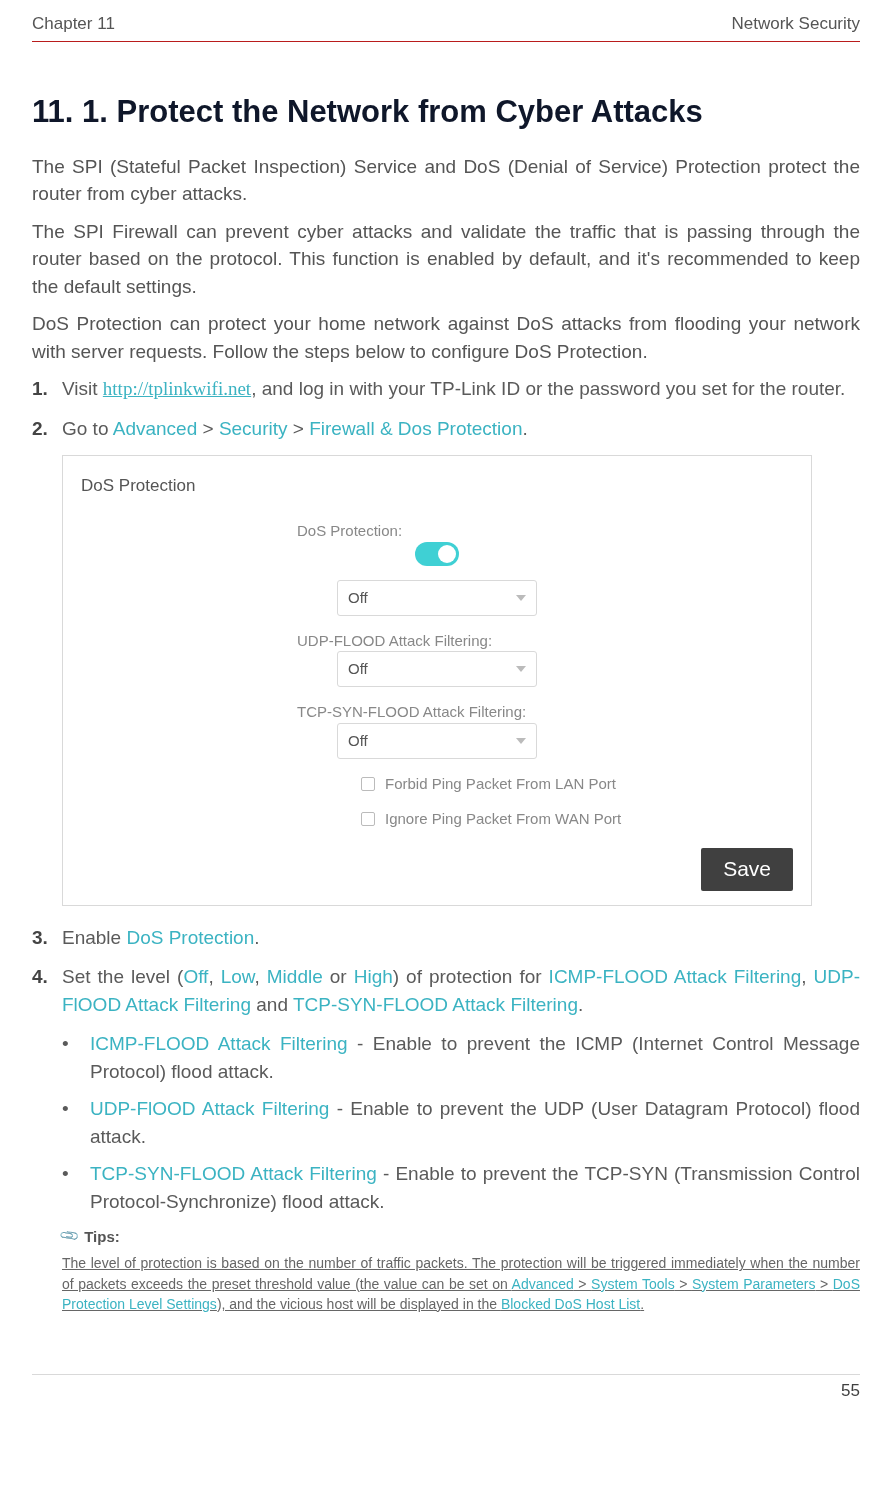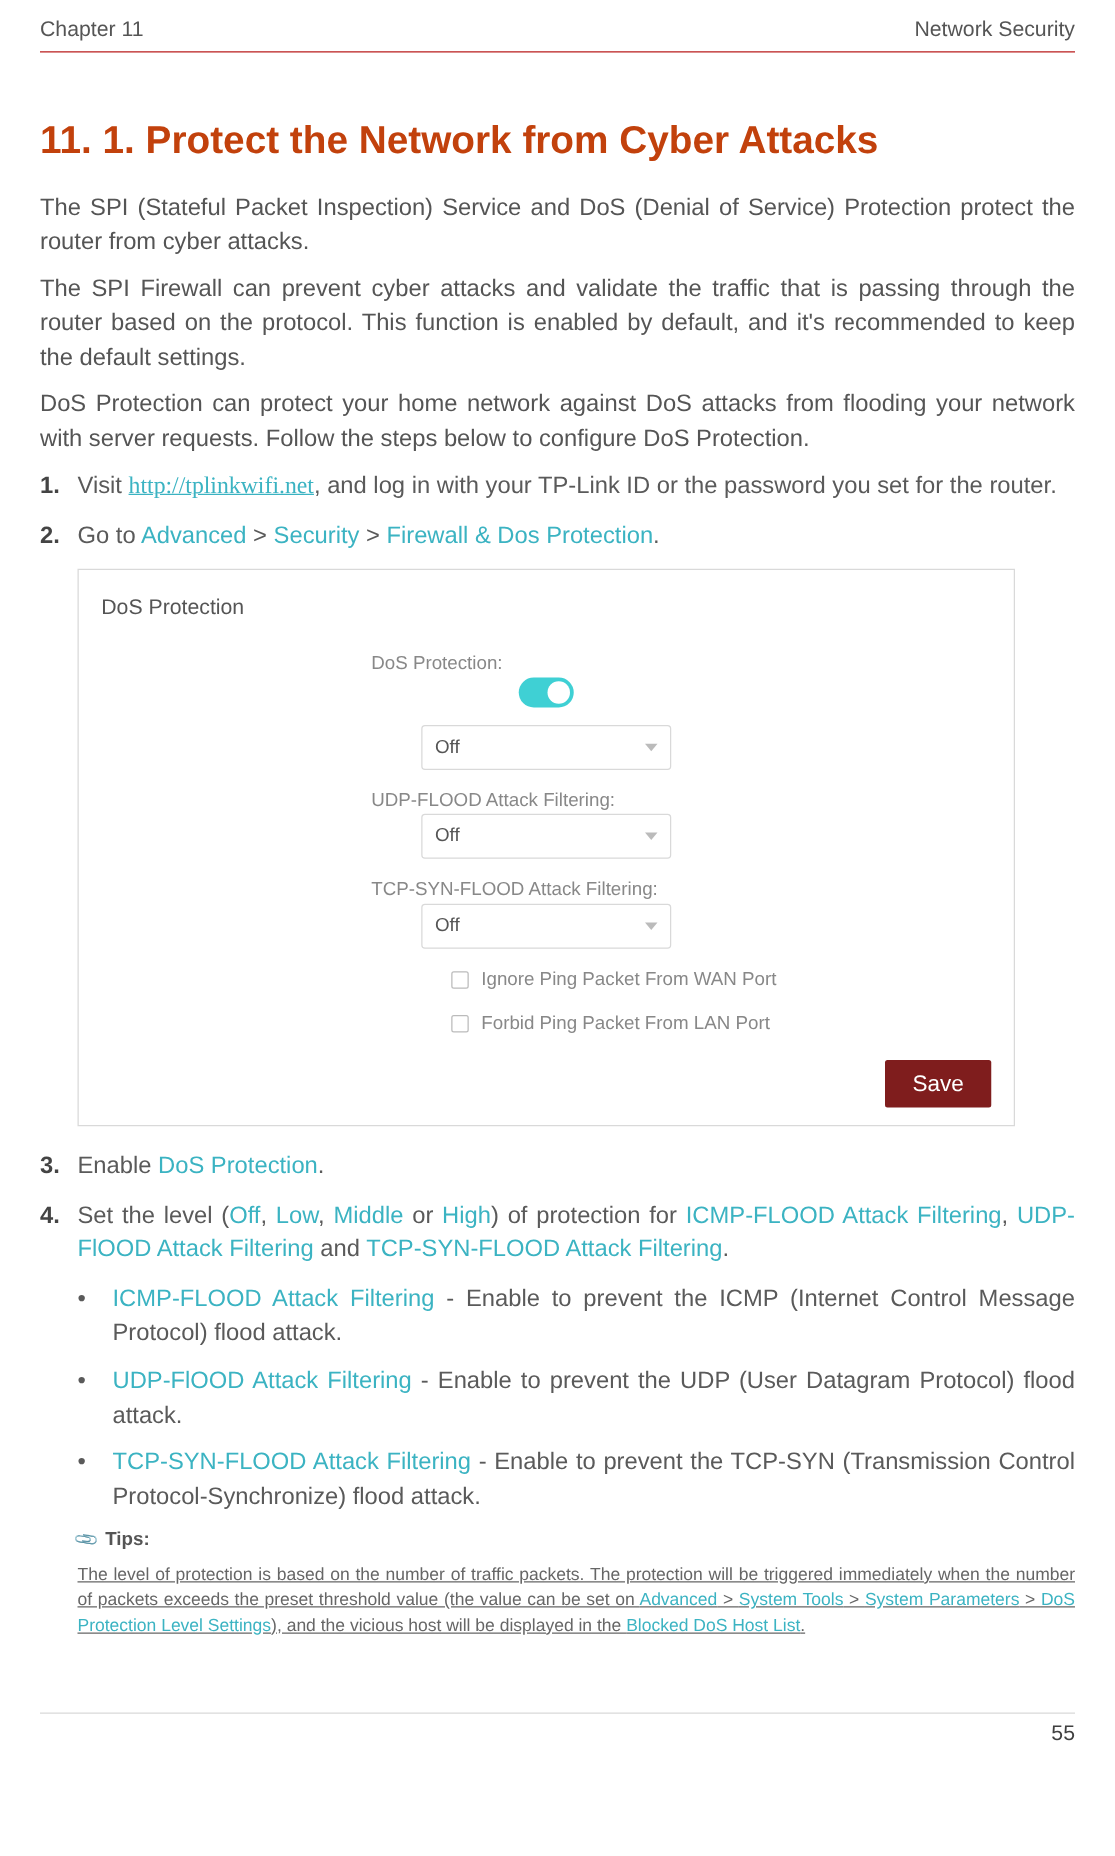--- a/index.html
+++ b/index.html
@@ -16,21 +16,21 @@
   .header-row {
     display: flex;
     justify-content: space-between;
     border-bottom: 1px solid #b91c1c;
     font-size: 17px;
     color: #555;
     padding-bottom: 4px;
     margin-bottom: 48px;
   }
   h1.section-title {
-    color: #c2410c;
+    color: #0f172a;
     font-size: 31px;
     font-weight: 600;
     margin-bottom: 18px;
   }
   p.body { text-align: justify; margin-bottom: 10px; color:#555;}
   .teal { color: #3bb3c2; }
   a.link { color: #3bb3c2; text-decoration: underline; font-family: Liberation Serif, serif; }
   ol.steps { list-style: none; margin-top:10px;}
   ol.steps > li { display: flex; margin-bottom: 12px; text-align: justify;}
   ol.steps > li .num { width: 30px; flex-shrink: 0; font-weight: 600; color:#444;}
@@ -59,21 +59,21 @@
     padding: 6px 10px; display: flex; justify-content: space-between;
     align-items: center; color: #555; font-size: 15px;
   }
   .dropdown .caret {
     width: 0; height: 0; border-left: 5px solid transparent;
     border-right: 5px solid transparent; border-top: 6px solid #bbb;
   }
   .chk-row { display:flex; align-items:center; margin-left:280px; margin-bottom:14px; color:#888;}
   .chk { width:14px; height:14px; border:1px solid #bbb; border-radius:2px; margin-right:10px; flex-shrink:0;}
   .save-row { display:flex; justify-content:flex-end; margin-top:18px;}
-  .save-btn { background:#7f1d1d; color:#fff; padding:6px 22px; border-radius:2px; font-size:18px;text-align:right;}
+  .save-btn { background:#404040; color:#fff; padding:6px 22px; border-radius:2px; font-size:21px;text-align:right;}
   ul.bullets { list-style:none; margin-left:30px;}
   ul.bullets > li { display:flex; margin-bottom:10px; text-align:justify;}
   ul.bullets > li .dot { width:28px; flex-shrink:0; text-align:left;}
   ul.bullets > li .txt { flex:1;}
   .tips-head { display:flex; align-items:center; gap:6px; font-size:15px; color:#555; font-weight:600; margin-top:6px; margin-left:30px;}
   .clip-icon { font-size:13px; transform:rotate(-40deg); color:#777;}
   .tips-body { font-size:14px; color:#666; text-align:justify; margin:6px 0 0 30px; line-height:1.45;text-decoration:underline;}
   .footer {
     border-top:1px solid #d9d9d9;
     margin-top:60px;
@@ -133,25 +133,25 @@
   </div>
   <div class="sshot-row">
     <div class="sshot-label">TCP-SYN-FLOOD Attack Filtering:</div>
     <div class="dropdown">
       <span>Off</span>
       <span class="caret"></span>
     </div>
   </div>
   <div class="chk-row">
     <div class="chk"></div>
-    <span>Ignore Ping Packet From WAN Port</span>
+    <span>Forbid Ping Packet From LAN Port</span>
   </div>
   <div class="chk-row">
     <div class="chk"></div>
-    <span>Forbid Ping Packet From LAN Port</span>
+    <span>Ignore Ping Packet From WAN Port</span>
   </div>
   <div class="save-row">
     <div class="save-btn">Save</div>
   </div>
 </div>
 
 <ol class="steps">
   <li>
     <span class="num">3.</span>
     <span class="txt">

